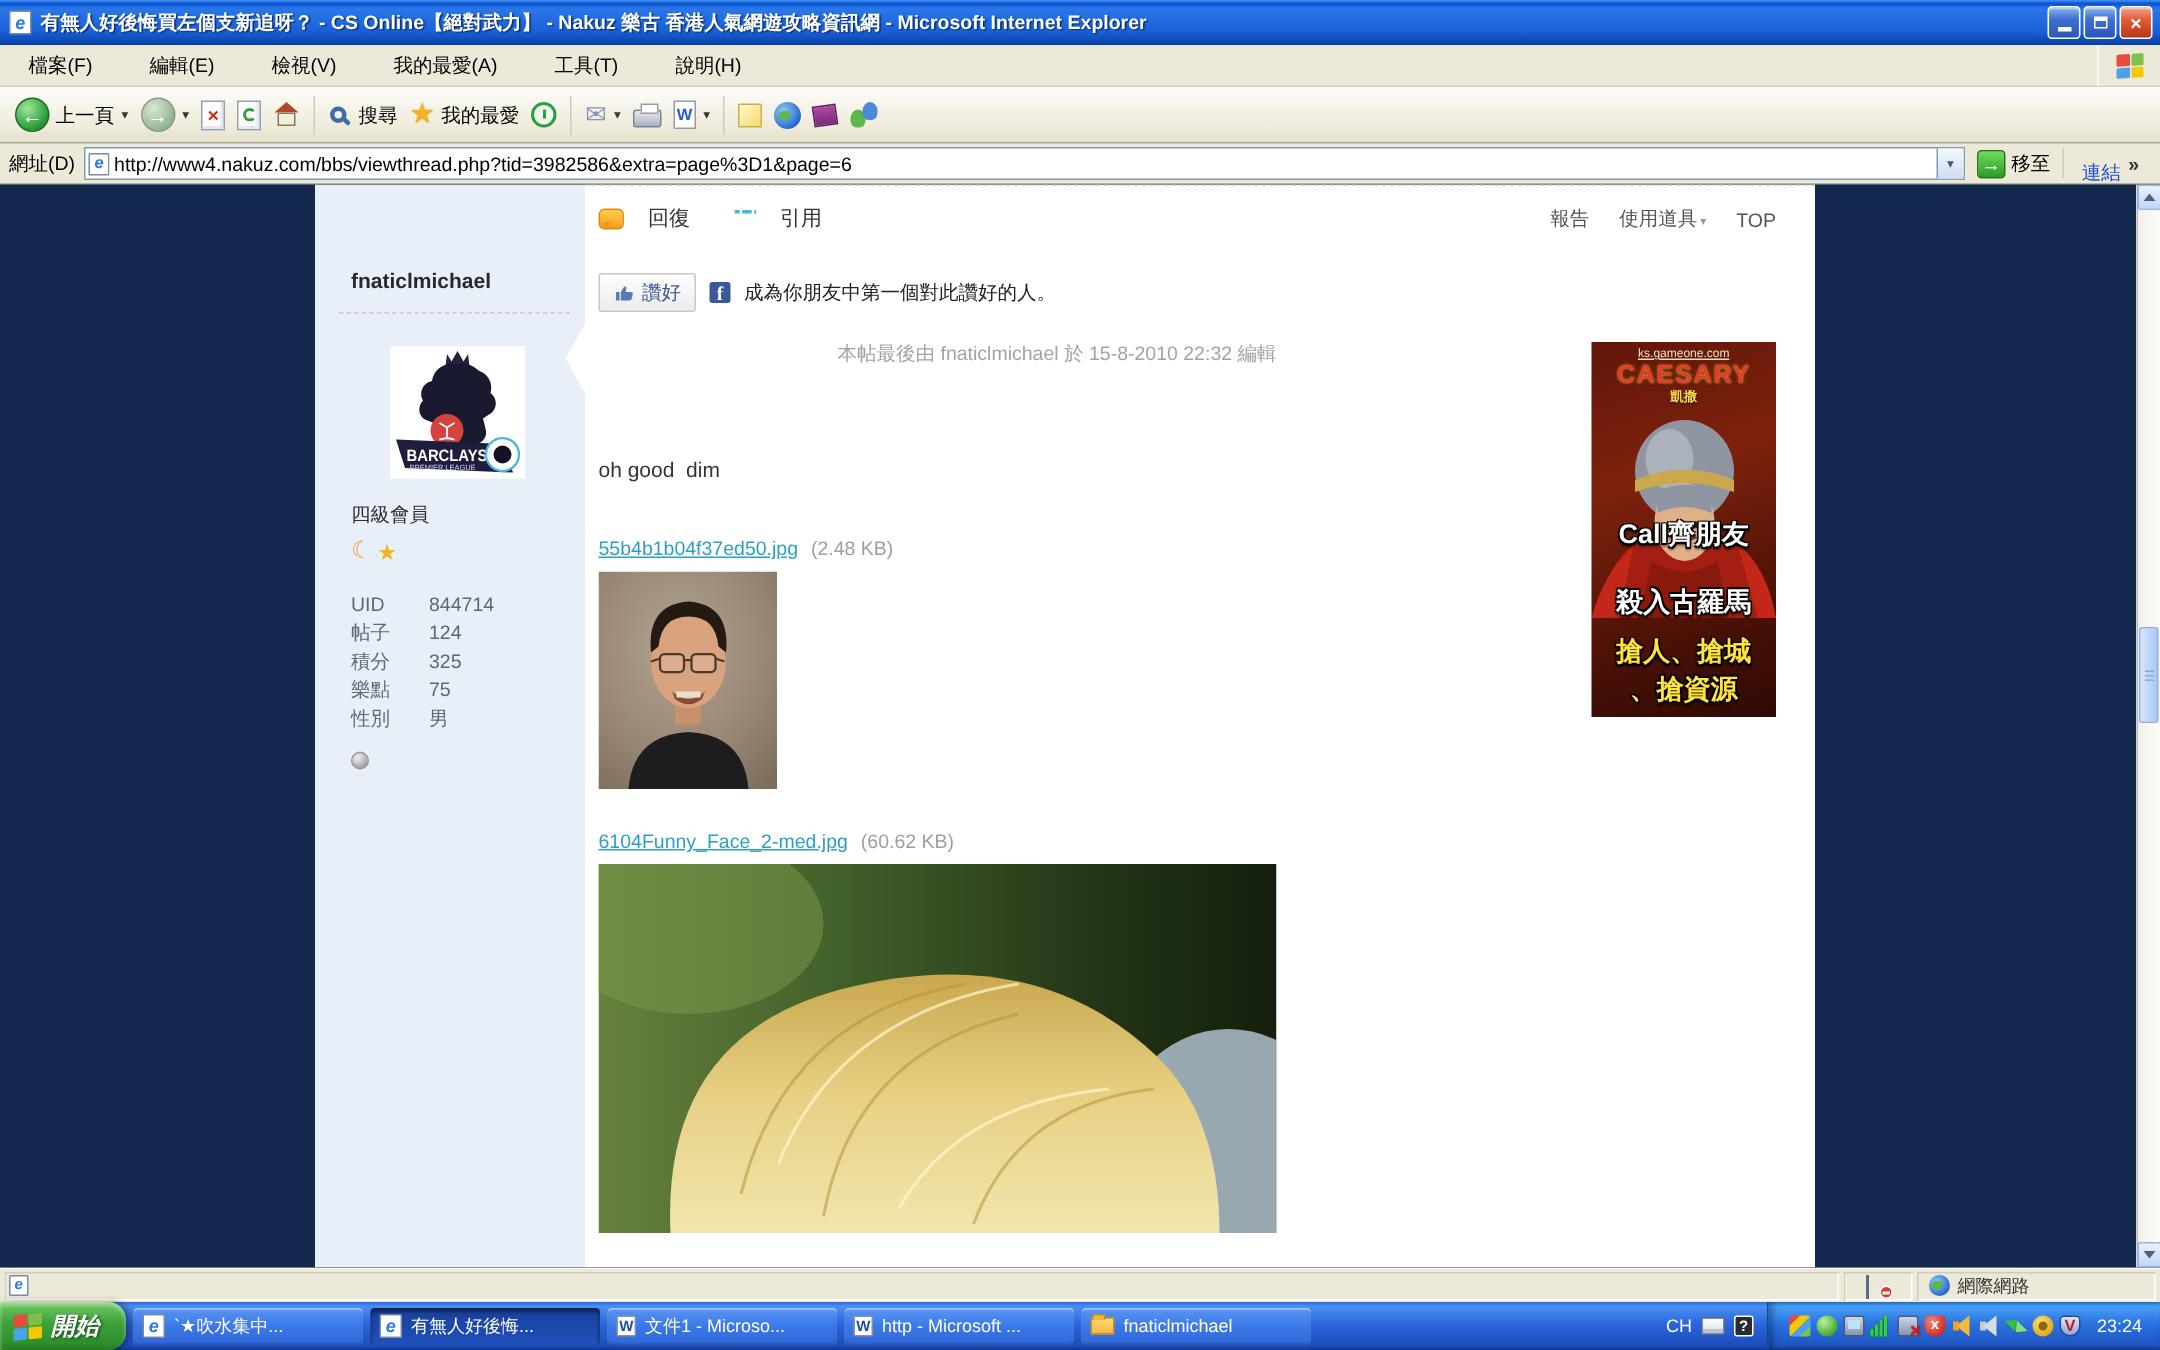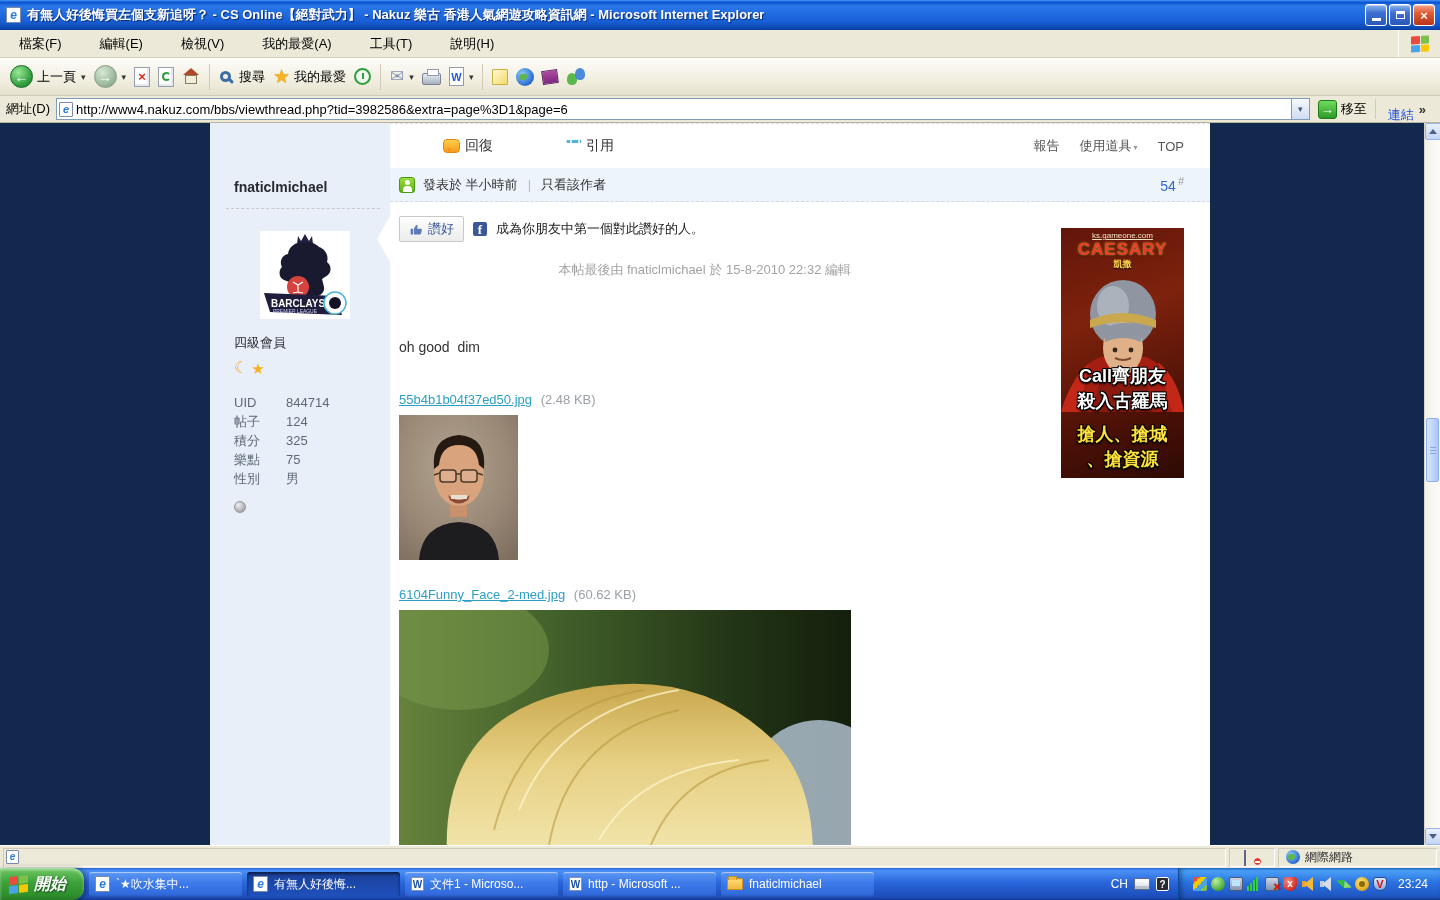--- a/index.html
+++ b/index.html
@@ -94,21 +94,21 @@
 .bstar { color:#f5b324; font-size:15px; line-height:1; }
 .stats { margin-top:17px; color:#5e6977; line-height:19px; }
 .stat-row { display:flex;align-items:center; }
 .stat-k { width:52px; }
 .contact { margin-top:13px; width:12px; height:12px; border-radius:50%; background:radial-gradient(circle at 35% 30%,#f0f0f0,#a8a8b0 70%,#888); border:1px solid #999; }
 
 
 .postcol { width:820px; background:#fff; position:relative; border-top:1px dashed #dcdcdc; }
 .wedge { position:absolute; left:-13px; top:92px; width:0; height:0; border-top:23px solid transparent; border-bottom:23px solid transparent; border-right:13px solid #fff; }
 .phead { height:44px; display:flex; align-items:center; padding:0 26px 0 9px; }
-.pbtn { display:flex; align-items:center; gap:5px; font-size:14px; color:#333; margin-right:28px;margin-left:44px; }
+.pbtn { display:flex; align-items:center; gap:16px; font-size:14px; color:#333; margin-right:28px; }
 .bub { width:17px; height:14px; border-radius:4px; background:linear-gradient(#ffd04a,#f69a1e); border:1px solid #e08a10; position:relative; }
 .bub::after { content:""; position:absolute; left:3px; bottom:-5px; border:4px solid transparent; border-top:5px solid #f0951a; border-left-width:2px; border-right-width:2px; }
 .qmark { color:#4ab6e0; font-weight:bold; font-size:24px; line-height:10px; height:13px; letter-spacing:-4px; overflow:hidden; }
 .phead-right { margin-left:auto; display:flex; gap:20px; align-items:center; font-size:13px; color:#555; }
 .tool-caret { font-size:8px; color:#999; margin-left:2px; }
 .pinfo { height:34px; background:#edf4fb; display:flex; align-items:center; padding:0 26px 0 9px; border-bottom:1px dashed #ccd8e4; font-size:13px; color:#333; }
 .uic { width:16px; height:16px; border-radius:3px; background:linear-gradient(#9ade3a,#5cb317); border:1px solid #4a9a10; position:relative; margin-right:8px; }
 .uic::before { content:""; position:absolute; left:5px; top:2px; width:5px; height:5px; border-radius:50%; background:#fff; }
 .uic::after { content:""; position:absolute; left:3px; top:8px; width:9px; height:6px; border-radius:4px 4px 0 0; background:#fff; }
 .pinfo .sep2 { color:#bbb; margin:0 10px; }
@@ -134,21 +134,21 @@
 
 .ad { position:absolute; left:851px; top:105px; width:123px; height:250px; overflow:hidden;
   background:linear-gradient(160deg,#61160a 0%,#7e220d 35%,#4a1006 75%,#2e0a04 100%); }
 .ad-site { position:absolute; top:3px; width:100%; text-align:center; color:#f0e4c8; font-size:8px;text-decoration:underline; }
 .ad-logo { position:absolute; top:12px; width:100%; text-align:center; font-weight:bold; font-size:17px; letter-spacing:1px; color:#e8392a;
   text-shadow:0 0 2px #ffd94e, 0 1px 2px #000, 0 0 4px #7a2a00; }
 .ad-logo-sub { position:absolute; top:30px; width:100%; text-align:center; font-size:9px; font-weight:bold; color:#ffd94e; text-shadow:0 1px 1px #000; }
 .ad-soldier { position:absolute; top:34px; left:0; }
 .ad-line { position:absolute; width:100%; text-align:center; font-weight:bold; font-size:18px; color:#fff; letter-spacing:0;
   text-shadow:-1px -1px 0 #000, 1px -1px 0 #000, -1px 1px 0 #000, 1px 1px 0 #000, 0 2px 2px #000; }
-.ad-line.l1{top:136px} .ad-line.l2{top:161px}
+.ad-line.l1{top:116px} .ad-line.l2{top:161px}
 .ad-line.gold{ color:#ffe23c; } .ad-line.l3{top:194px} .ad-line.l4{top:219px}
 
 
 .vscroll { position:absolute; right:0; top:0; width:16px; height:722px; background:linear-gradient(90deg,#f4f1ea,#fdfcf8); border-left:1px solid #dcd9cc; }
 .sc-btn { position:absolute; left:0; width:16px; height:17px; background:linear-gradient(#eaf1fd,#c4d6f6); border:1px solid #98b4e4; border-radius:2px;
   display:flex; align-items:center; justify-content:center; }
 .sc-btn.up { top:0; } .sc-btn.down { bottom:0; }
 .tri-up { width:0; height:0; border-left:4px solid transparent; border-right:4px solid transparent; border-bottom:5px solid #4d6185; }
 .tri-down { width:0; height:0; border-left:4px solid transparent; border-right:4px solid transparent; border-top:5px solid #4d6185; }
 .sc-thumb { position:absolute; left:1px; top:295px; width:13px; height:64px; border:1px solid #90b0e8; border-radius:2px;
@@ -393,27 +393,20 @@
             <span class="qmark">““</span>
             <span>引用</span>
           </span>
           <span class="phead-right">
             <span>報告</span>
             <span><span>使用道具</span><span class="tool-caret">▾</span></span>
             <span>TOP</span>
           </span>
         </div>
 
-        <div class="pinfo">
-          <span class="uic"></span>
-          <span>發表於 半小時前</span>
-          <span class="sep2">|</span>
-          <span>只看該作者</span>
-          <span class="floor"><span>54</span><span class="hash">#</span></span>
-        </div>
 
         <div class="pbody">
           <div class="like-row">
             <span class="like-btn">
               <svg width="13" height="13" viewBox="0 0 16 16">
                   <path d="M5 7v7H2V7h3zm1 7h7.2c.8 0 1.4-.5 1.6-1.2l1-4A1.5 1.5 0 0 0 14.3 7H10l.6-3.2A1.2 1.2 0 0 0 8.4 3L6 7v7z" fill="#5a7bb8"></path>
                 </svg>
               <span>讚好</span>
             </span>
             <span class="fb-badge">f</span>

